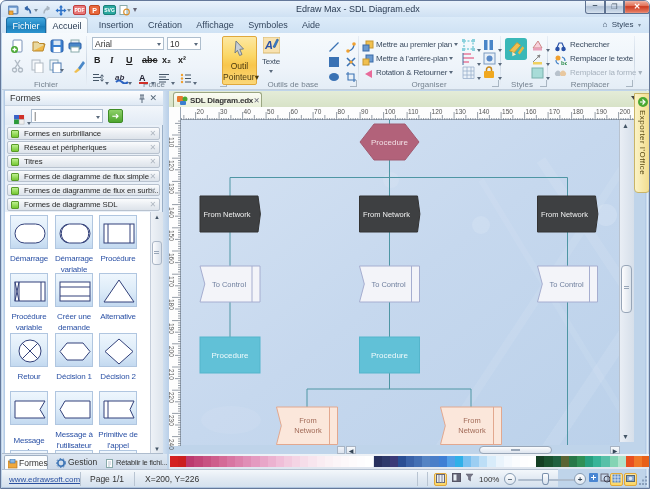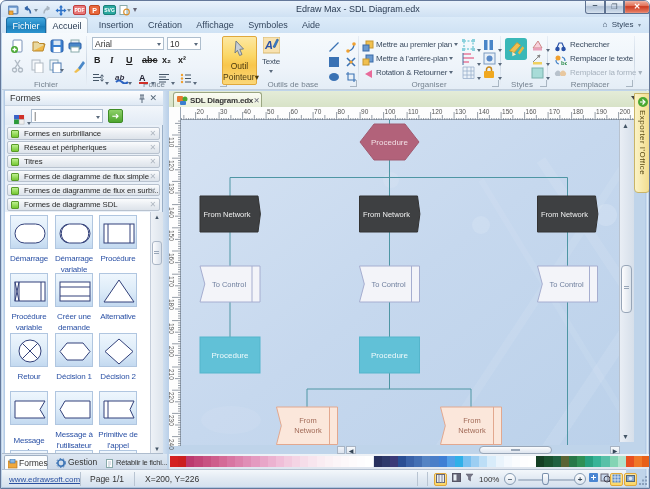--- a/index.html
+++ b/index.html
@@ -73,21 +73,21 @@
 #exptab{left:633px;top:92px;width:16px;height:100px;background:linear-gradient(to right,#fbf3c6,#f3dd8e);border:1px solid #c8b468;border-radius:0 0 4px 4px}
 #exptab .vt{position:absolute;left:3px;top:16px;font-size:8px;color:#5a4a14;writing-mode:vertical-rl;letter-spacing:.5px}
 
 #pagerow{left:168px;top:444px;width:482px;height:9px;background:linear-gradient(#e6ecf4,#d4deeb);border-top:1px solid #9fb0c4}
 .navb{position:absolute;top:0.5px;width:10px;height:8px;background:linear-gradient(#f8fafc,#dfe6ef);border:1px solid #a8b4c4;font-size:5.5px;color:#345;text-align:center;line-height:7px}
 #ptablbl{left:60px;top:-1px;font-size:7.5px;color:#222;font-family:"Liberation Serif",serif;font-weight:bold}
 
 #palette{left:168px;top:453px;width:482px;height:15px;background:linear-gradient(#eef2f7,#dfe6ef)}
 .sw{position:absolute;top:2px;width:8.14px;height:11px}
 
-#status{left:1px;top:468px;width:624px;height:18px;background:linear-gradient(#f3f7fb,#e2eaf3 50%,#d5e1ee);border-top:1px solid #b6c2d2;font-size:8.5px;color:#333}
+#status{left:1px;top:468px;width:556px;height:18px;background:linear-gradient(#f3f7fb,#e2eaf3 50%,#d5e1ee);border-top:1px solid #b6c2d2;font-size:8.5px;color:#333}
 #status .link{position:absolute;left:7px;top:4.5px;color:#2a50a0;text-decoration:underline;font-size:8px}
 .ssep{position:absolute;top:2px;width:1px;height:14px;background:#b8c4d2}
 #botedge{left:1px;top:486px;width:648px;height:3px;background:linear-gradient(#b6cbe4,#8ba7c8)}
 .zbtn{position:absolute;top:2.5px;width:13px;height:13px;border-radius:2px;font-size:8px;text-align:center;line-height:12px}
 </style></head>
 <body>
 <div id="win">
 <div class="abs" id="glassL"></div>
     <div class="abs" id="glassR"></div>
 <div class="abs" id="title">

